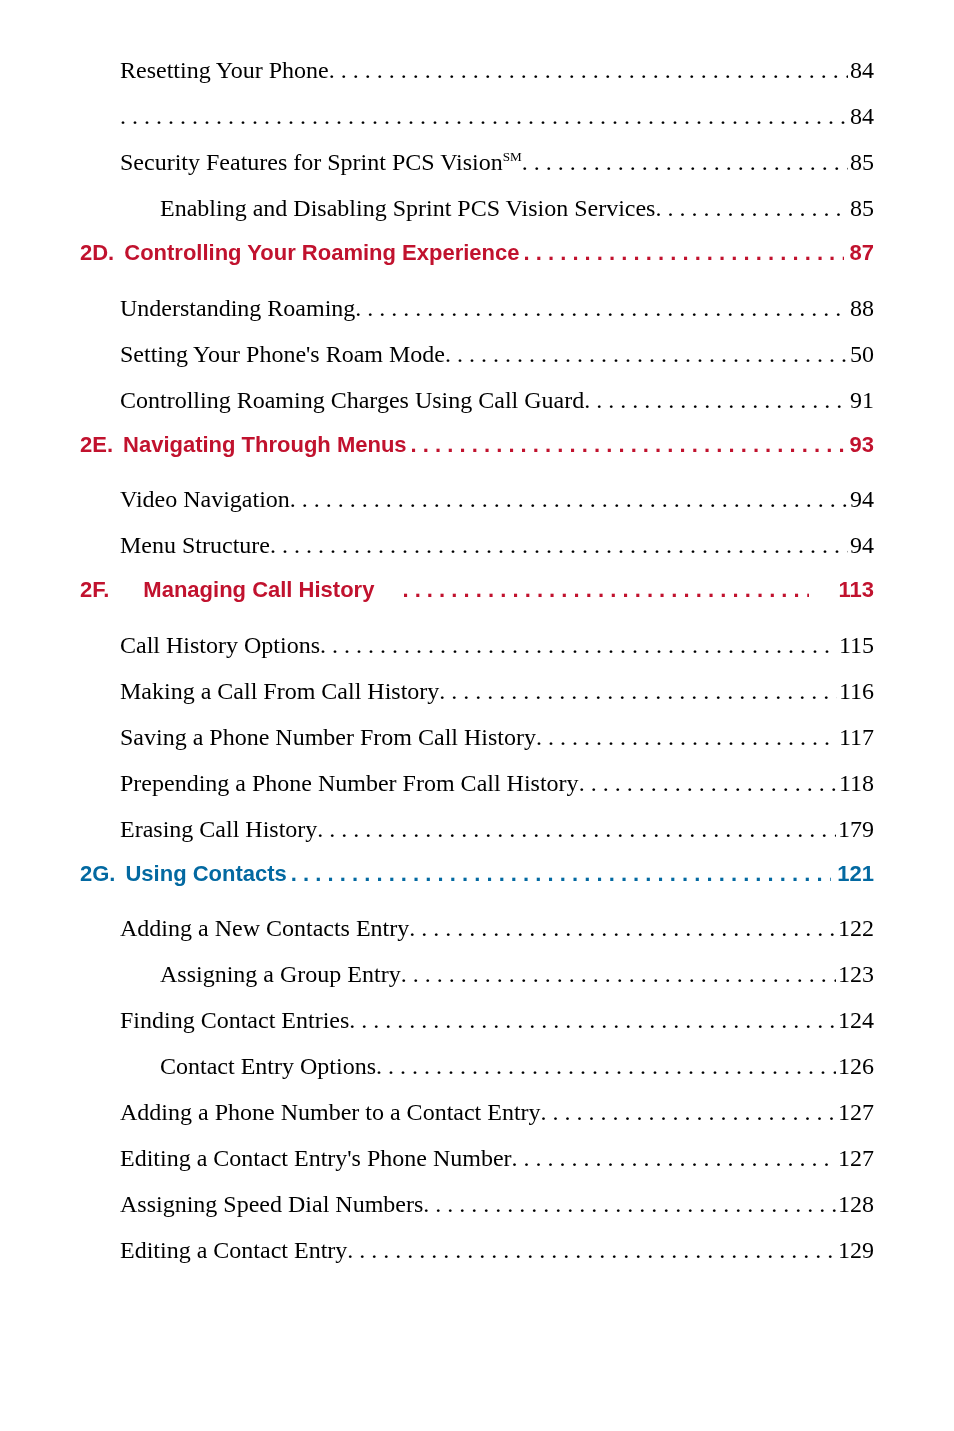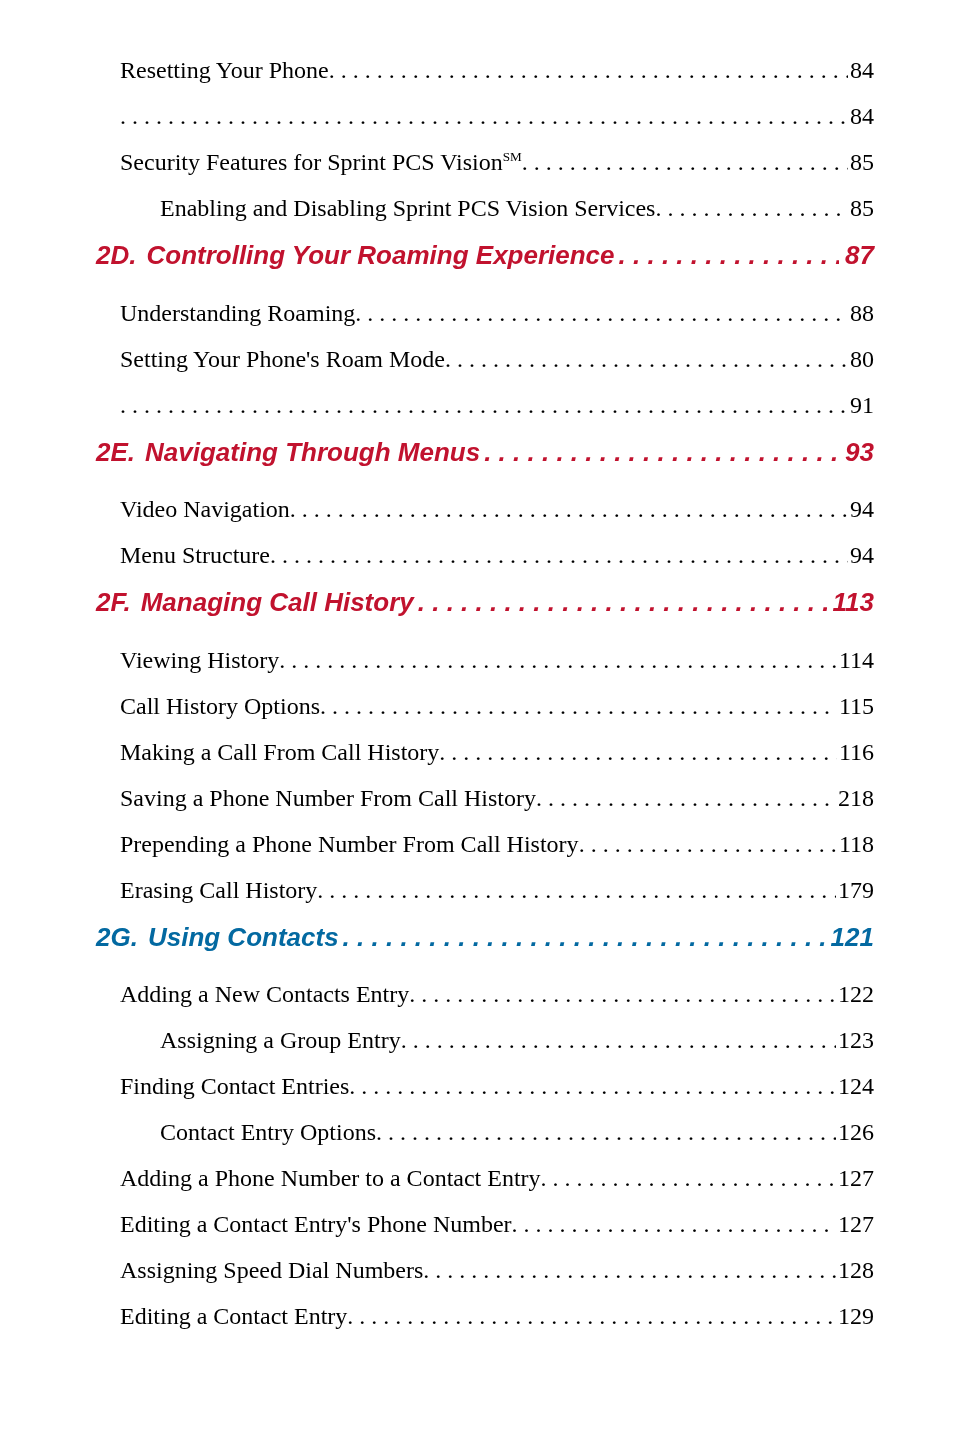--- a/index.html
+++ b/index.html
@@ -47,26 +47,25 @@
   .toc-page {
     white-space: nowrap;
     flex: 0 0 auto;
     padding-left: 2px;
   }
 
   
   .section-row {
     display: flex;
     align-items: baseline;
-    margin: 0 0 26px 16px;
+    margin: 0 0 26px 0;
     line-height: 1.25;
     font-family: Arial, Helvetica, sans-serif;
     font-weight: bold;
-    font-size: 26px;
-    font-style: italic;
+    font-size: 22px;
   }
   .section-code {
     white-space: nowrap;
     flex: 0 0 auto;
     padding-right: 10px;
   }
   .section-title {
     white-space: nowrap;
     flex: 0 0 auto;
   }
@@ -122,67 +121,63 @@
       <span class="section-page">87</span>
     </div>
     <div class="toc-row subitem">
       <span class="toc-label"><span>Understanding Roaming</span> </span>
       <span class="toc-leader"></span>
       <span class="toc-page">88</span>
     </div>
     <div class="toc-row subitem">
       <span class="toc-label"><span>Setting Your Phone's Roam Mode</span> </span>
       <span class="toc-leader"></span>
-      <span class="toc-page">80</span>
-    </div>
-    <div class="toc-row subitem">
+      <span class="toc-page">50</span>
+    </div>
+    <div class="toc-row subitem">
+      <span class="toc-label"><span>Controlling Roaming Charges Using Call Guard</span> </span>
       <span class="toc-leader"></span>
       <span class="toc-page">91</span>
     </div>
     <div class="section-row" style="color: rgb(193, 18, 46); justify-content: flex-end;">
       <span class="section-code">2E.</span>
       <span class="section-title">Navigating Through Menus</span>
       <span class="section-leader"></span>
       <span class="section-page">93</span>
     </div>
     <div class="toc-row subitem">
       <span class="toc-label"><span>Video Navigation</span> </span>
       <span class="toc-leader"></span>
       <span class="toc-page">94</span>
     </div>
     <div class="toc-row subitem">
       <span class="toc-label"><span>Menu Structure</span> </span>
       <span class="toc-leader"></span>
       <span class="toc-page">94</span>
     </div>
-    <div class="section-row" style="color: rgb(193, 18, 46);">
+    <div class="section-row" style="color: rgb(193, 18, 46); gap: 24px;">
       <span class="section-code">2F.</span>
       <span class="section-title">Managing Call History</span>
       <span class="section-leader"></span>
       <span class="section-page">113</span>
     </div>
     <div class="toc-row subitem">
-      <span class="toc-label"><span>Viewing History</span> </span>
-      <span class="toc-leader"></span>
-      <span class="toc-page">114</span>
-    </div>
-    <div class="toc-row subitem">
       <span class="toc-label"><span>Call History Options</span> </span>
       <span class="toc-leader"></span>
       <span class="toc-page">115</span>
     </div>
     <div class="toc-row subitem">
       <span class="toc-label"><span>Making a Call From Call History</span> </span>
       <span class="toc-leader"></span>
       <span class="toc-page">116</span>
     </div>
     <div class="toc-row subitem">
       <span class="toc-label"><span>Saving a Phone Number From Call History</span> </span>
       <span class="toc-leader"></span>
-      <span class="toc-page">218</span>
+      <span class="toc-page">117</span>
     </div>
     <div class="toc-row subitem">
       <span class="toc-label"><span>Prepending a Phone Number From Call History</span> </span>
       <span class="toc-leader"></span>
       <span class="toc-page">118</span>
     </div>
     <div class="toc-row subitem">
       <span class="toc-label"><span>Erasing Call History</span> </span>
       <span class="toc-leader"></span>
       <span class="toc-page">179</span>

